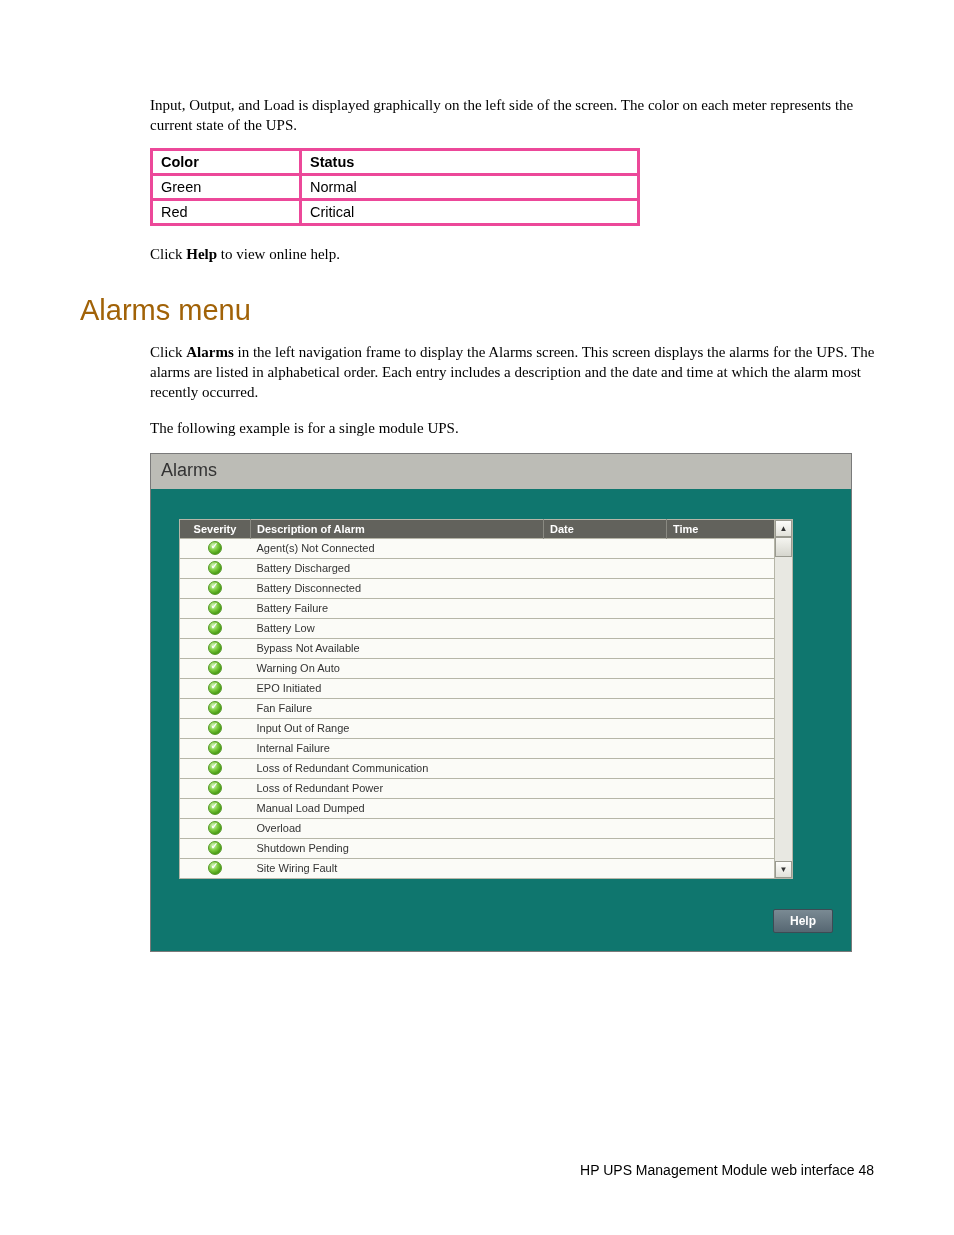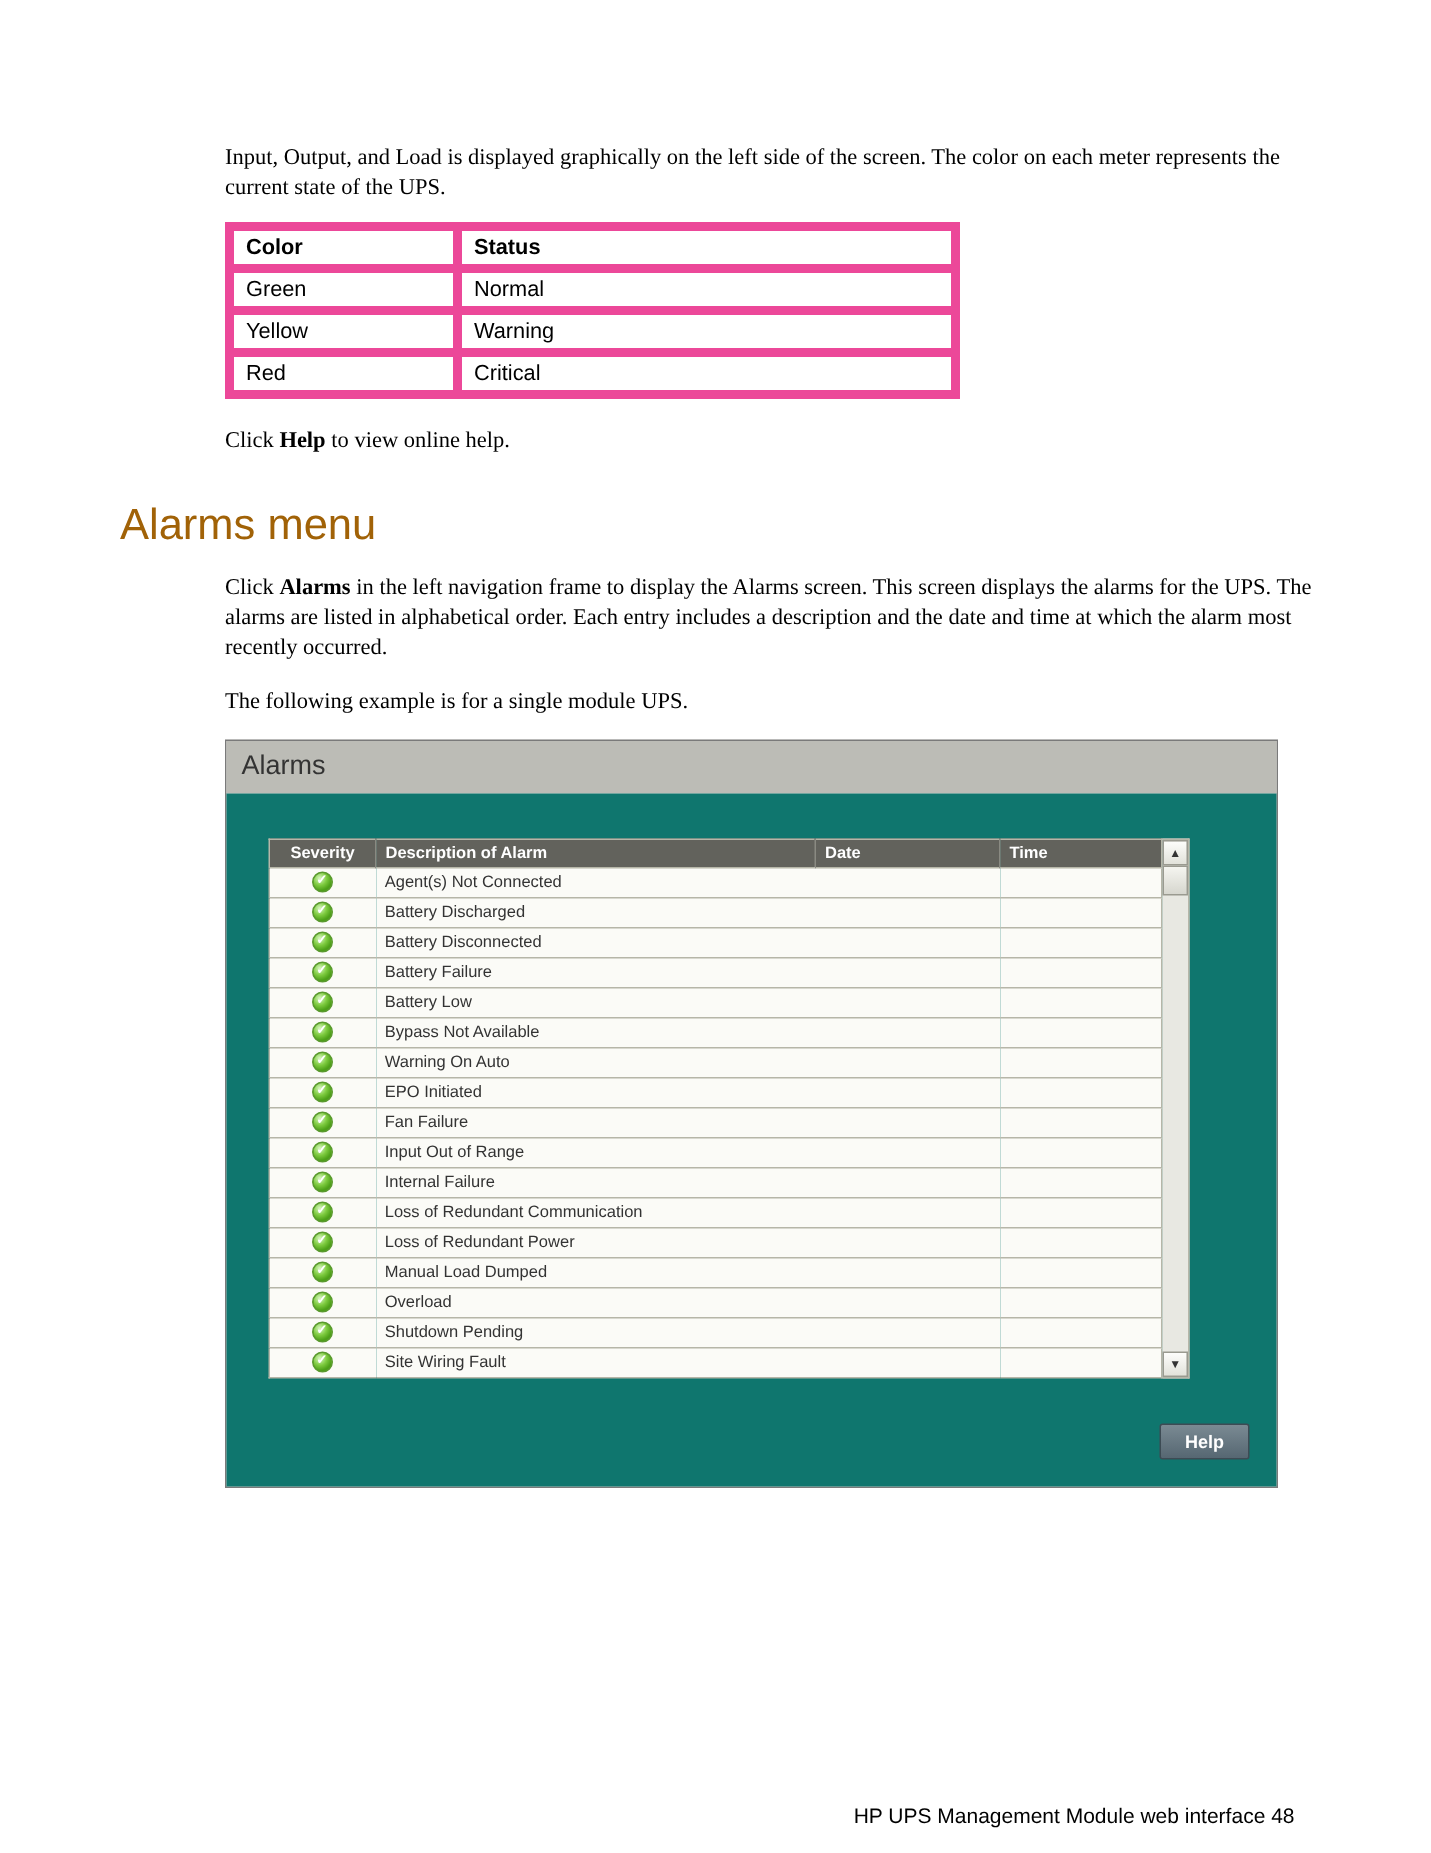--- a/index.html
+++ b/index.html
@@ -22,21 +22,21 @@
     font-family: Liberation Serif, serif;
   }
   .color-table {
     border-collapse: collapse;
     margin-left: 70px;
     margin-top: 10px;
     margin-bottom: 18px;
     width: 490px;
   }
   .color-table th, .color-table td {
-    border: 6px solid #ec4899;
+    border: 3px solid #ec4899;
     padding: 3px 8px;
     text-align: left;
     font-size: 14.5px;
     font-weight: normal;
   }
   .color-table th {
     font-weight: bold;
   }
   .color-table .col-color { width: 130px; }
   .section-heading {
@@ -151,21 +151,21 @@
     font-weight: bold;
     padding: 4px 16px;
     border: 1px solid #3d4b54;
     border-radius: 2px;
     cursor: pointer;
   }
   .footer {
     text-align: right;
     font-size: 14px;
     margin-top: 210px;
-    margin-right: 21px;
+    margin-right: 10px;
   }
   b { font-weight: bold; }
 </style>
 </head>
 <body>
 
 <div class="page">
 
   <p class="body-text">Input, Output, and Load is displayed graphically on the left side of the screen. The color on each meter represents the current state of the UPS.</p>
 
@@ -173,24 +173,20 @@
     <thead>
       <tr>
         <th class="col-color">Color</th>
         <th>Status</th>
       </tr>
     </thead>
     <tbody>
       <tr>
         <td>Green</td>
         <td>Normal</td>
-      </tr>
-      <tr>
-        <td>Yellow</td>
-        <td>Warning</td>
       </tr>
       <tr>
         <td>Red</td>
         <td>Critical</td>
       </tr>
     </tbody>
   </table>
 
   <p class="body-text">
     <span>Click </span><b>Help</b><span> to view online help.</span>

